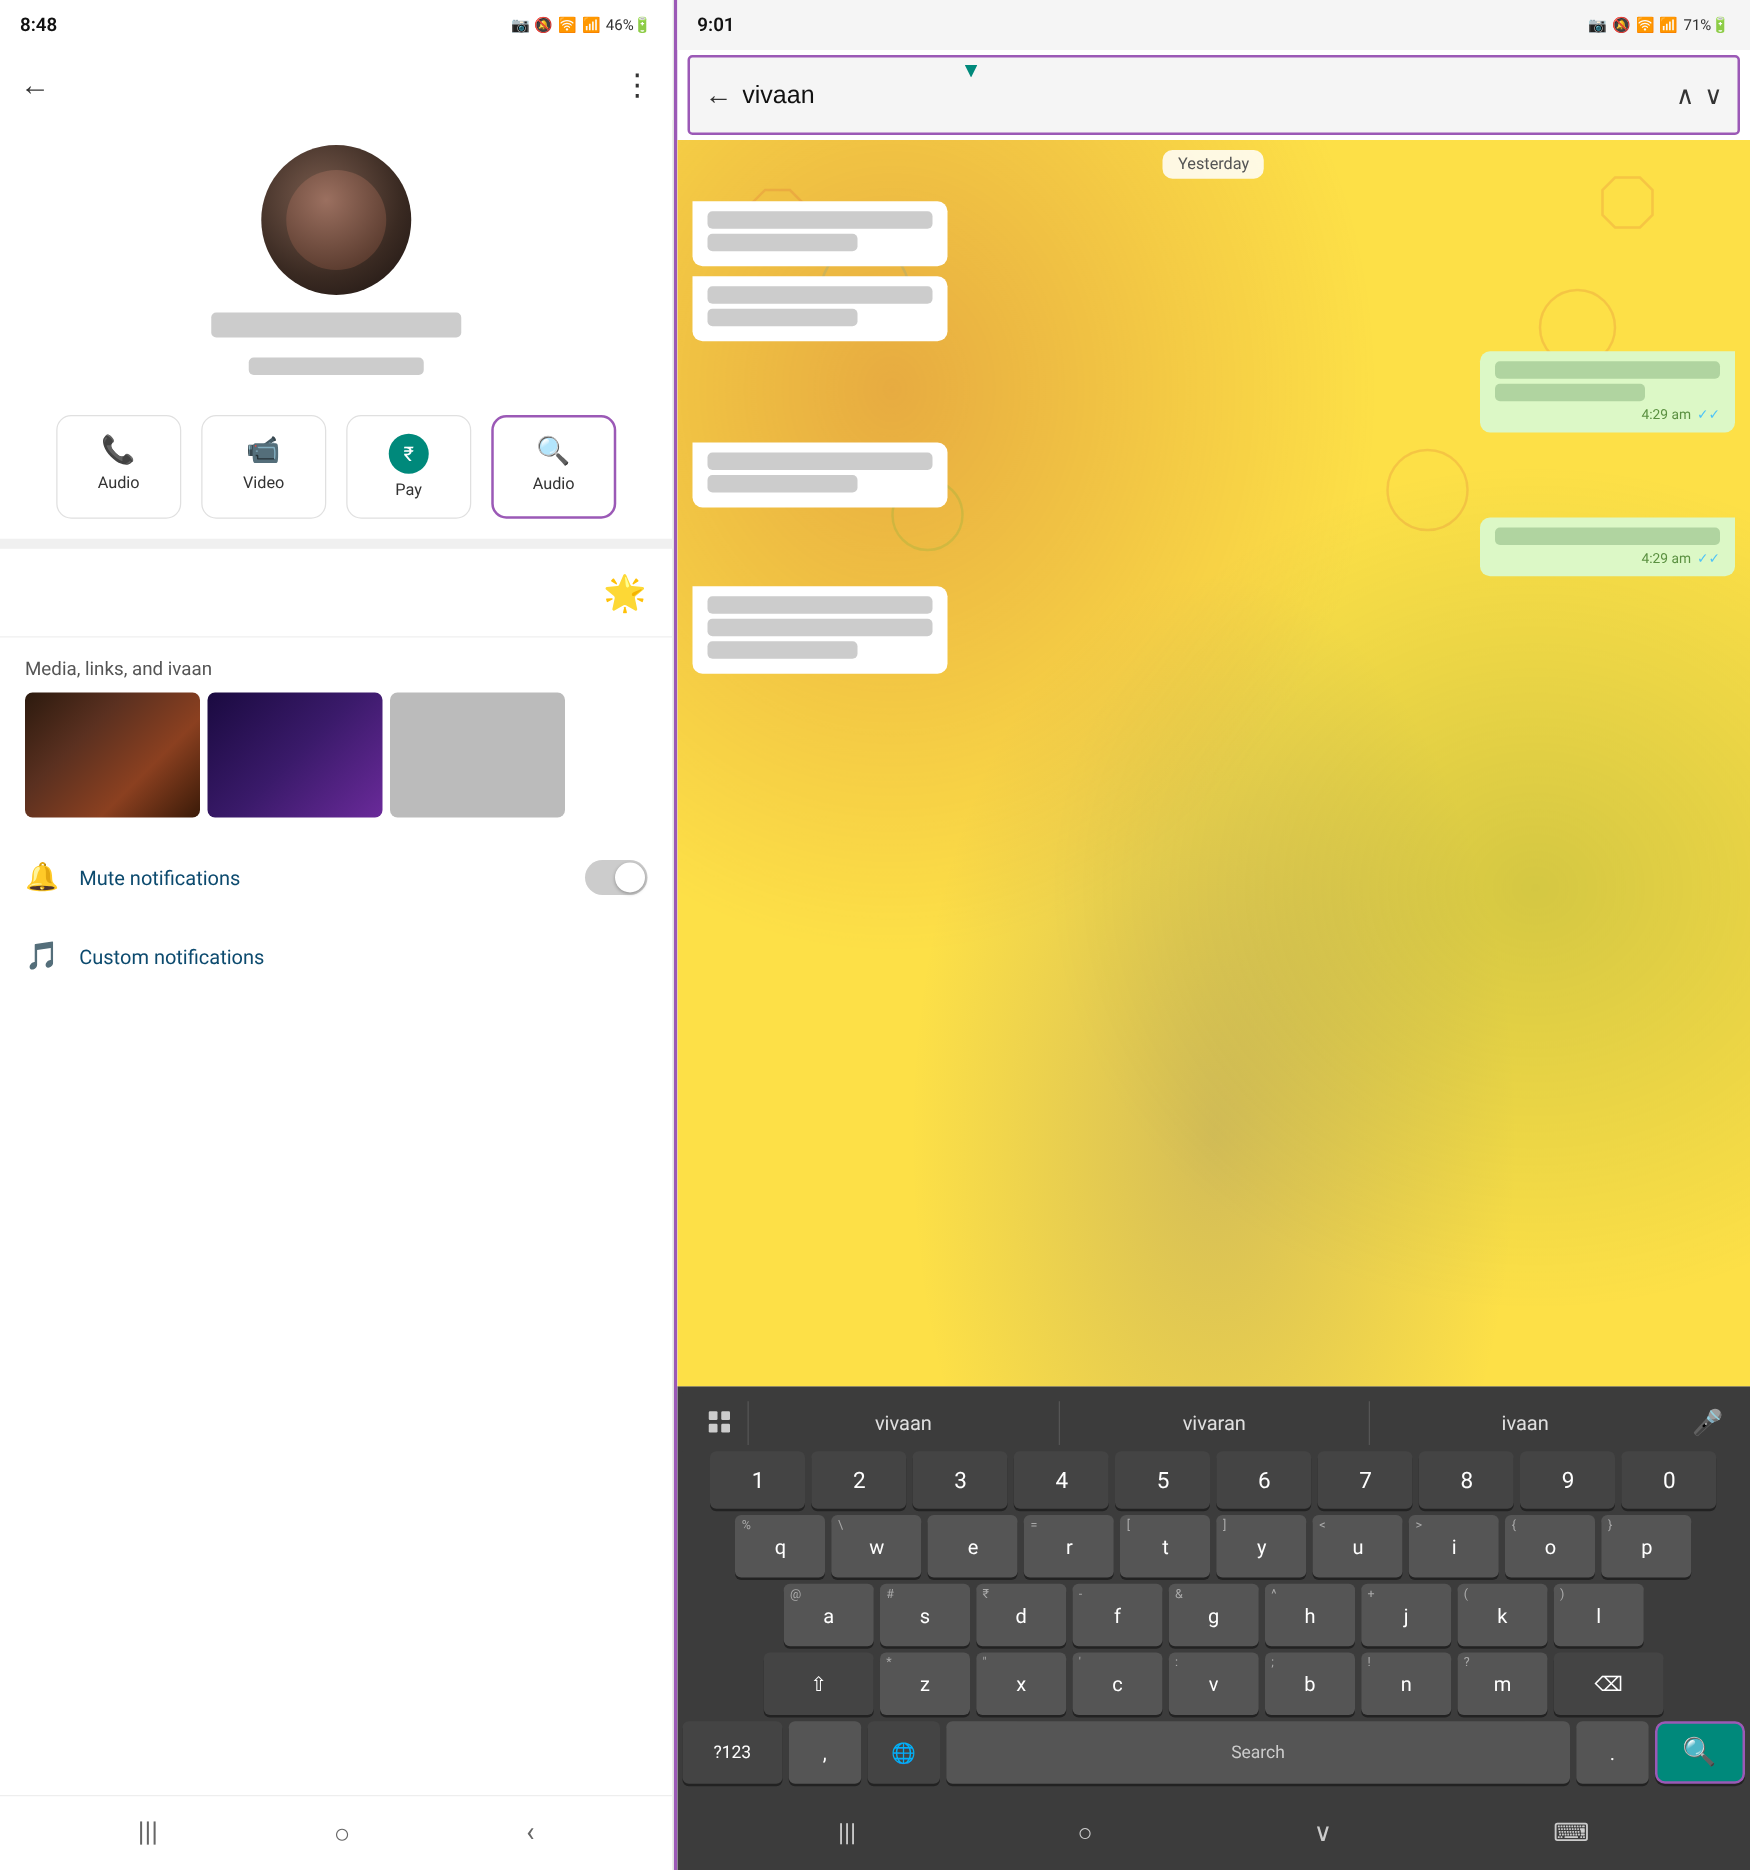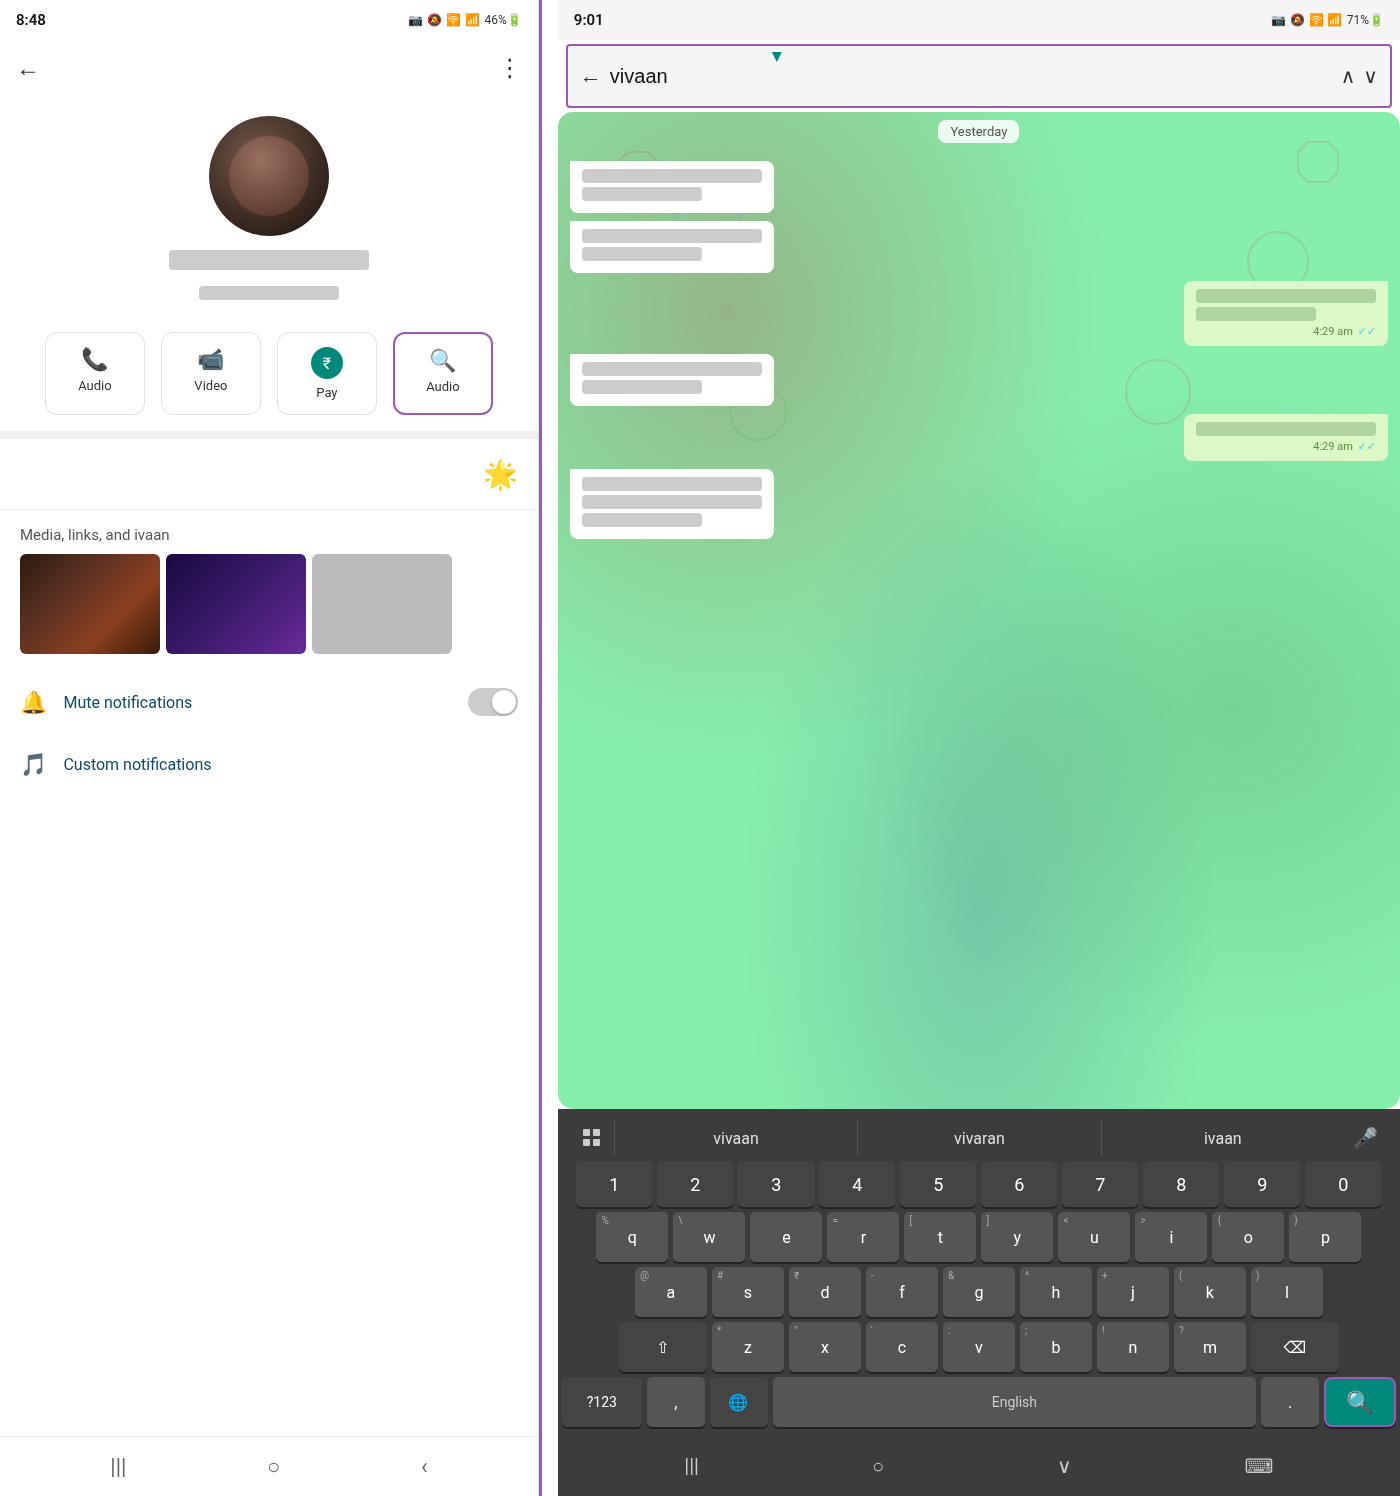--- a/index.html
+++ b/index.html
@@ -213,21 +213,20 @@
     .nav-icon { font-size: 22px; color: #666; cursor: pointer; }
 
     
     .right-panel {
       width: 860px;
       height: 1496px;
       background: #fff;
       display: flex;
       flex-direction: column;
       position: relative;
-      padding-left: 16px;
     }
 
     .status-bar-right {
       height: 40px;
       background: #f5f5f5;
       display: flex;
       align-items: center;
       padding: 0 16px;
       justify-content: space-between;
     }
@@ -253,24 +252,23 @@
       outline: none;
       font-size: 20px;
       color: #111;
       caret-color: #00897b;
     }
     .search-nav-btns { display: flex; gap: 8px; }
     .search-nav-btn { font-size: 20px; color: #333; cursor: pointer; background: none; border: none; }
 
     .chat-background {
       flex: 1;
-      background: #86efac;
+      background: #fde047;
       position: relative;
       overflow: hidden;
-      border-radius: 15px;
     }
     .road-signs-bg {
       position: absolute;
       inset: 0;
       background: 
         radial-gradient(ellipse at 20% 20%, rgba(180,50,50,0.3) 0%, transparent 40%),
         radial-gradient(ellipse at 80% 60%, rgba(50,100,50,0.2) 0%, transparent 40%),
         radial-gradient(ellipse at 50% 80%, rgba(50,50,150,0.2) 0%, transparent 40%);
     }
     .yesterday-label {
@@ -718,21 +716,21 @@
       <div class="key key-letter"><span class="key-secondary">;</span>b</div>
       <div class="key key-letter"><span class="key-secondary">!</span>n</div>
       <div class="key key-letter"><span class="key-secondary">?</span>m</div>
       <div class="key key-backspace key-special">⌫</div>
     </div>
 
     <div class="key-row">
       <div class="key key-sym key-special">?123</div>
       <div class="key key-period">,</div>
       <div class="key key-globe key-special">🌐</div>
-      <div class="key key-space">English</div>
+      <div class="key key-space">Search</div>
       <div class="key key-period">.</div>
       <div class="key key-search-btn">
         <span class="key-icon">🔍</span>
       </div>
     </div>
 
   </div>
 
   <div class="bottom-nav-right">
     <span class="nav-icon-right">|||</span>

